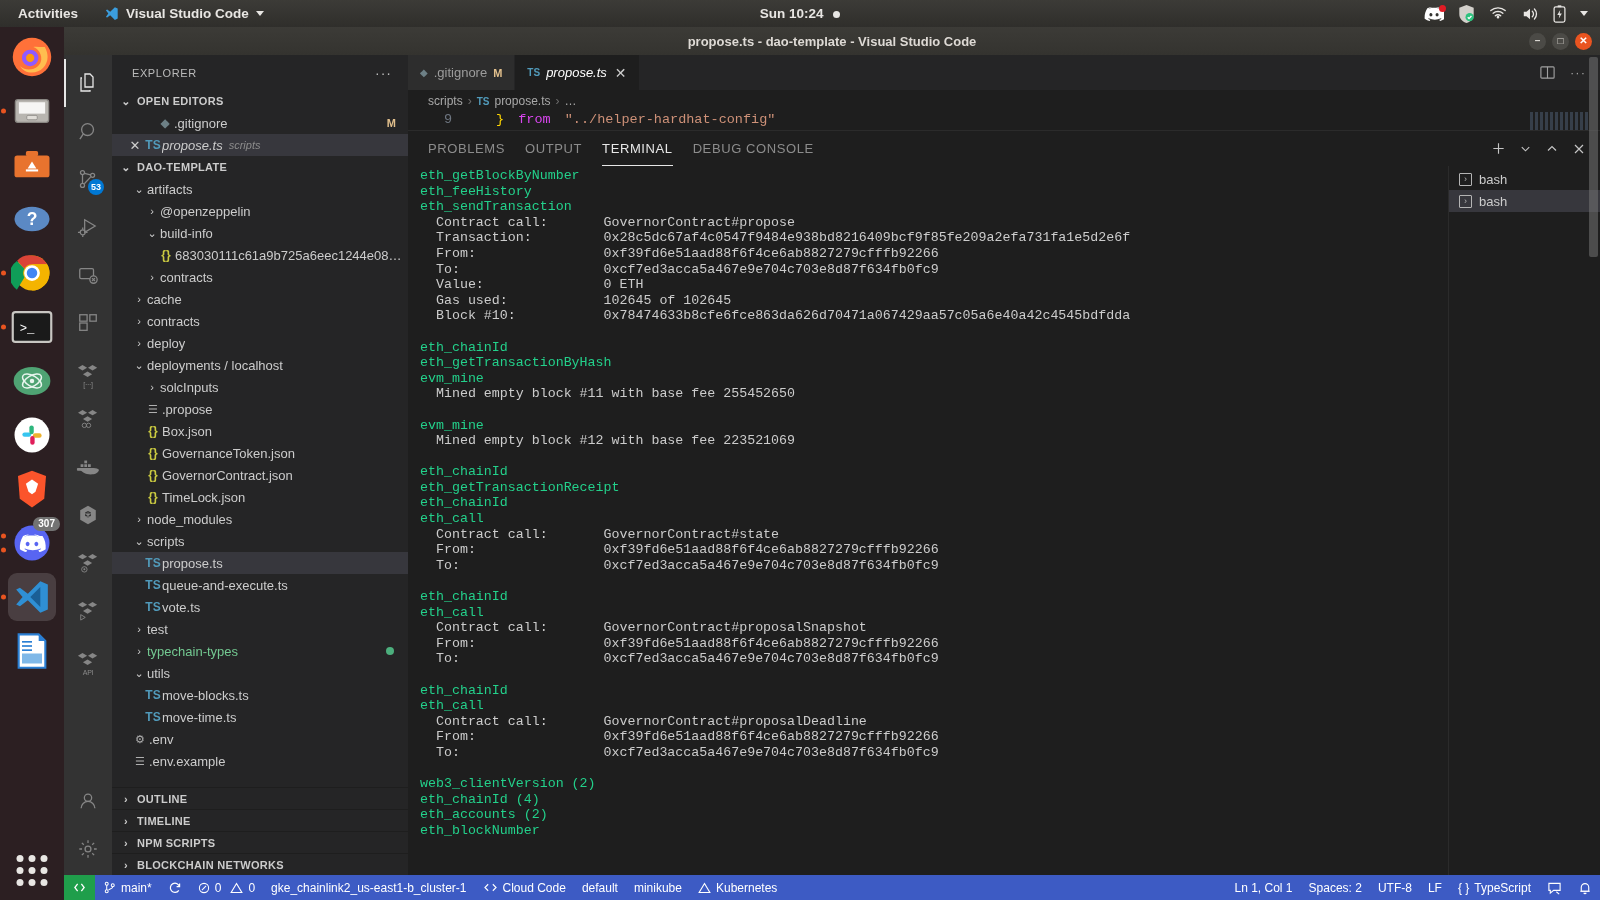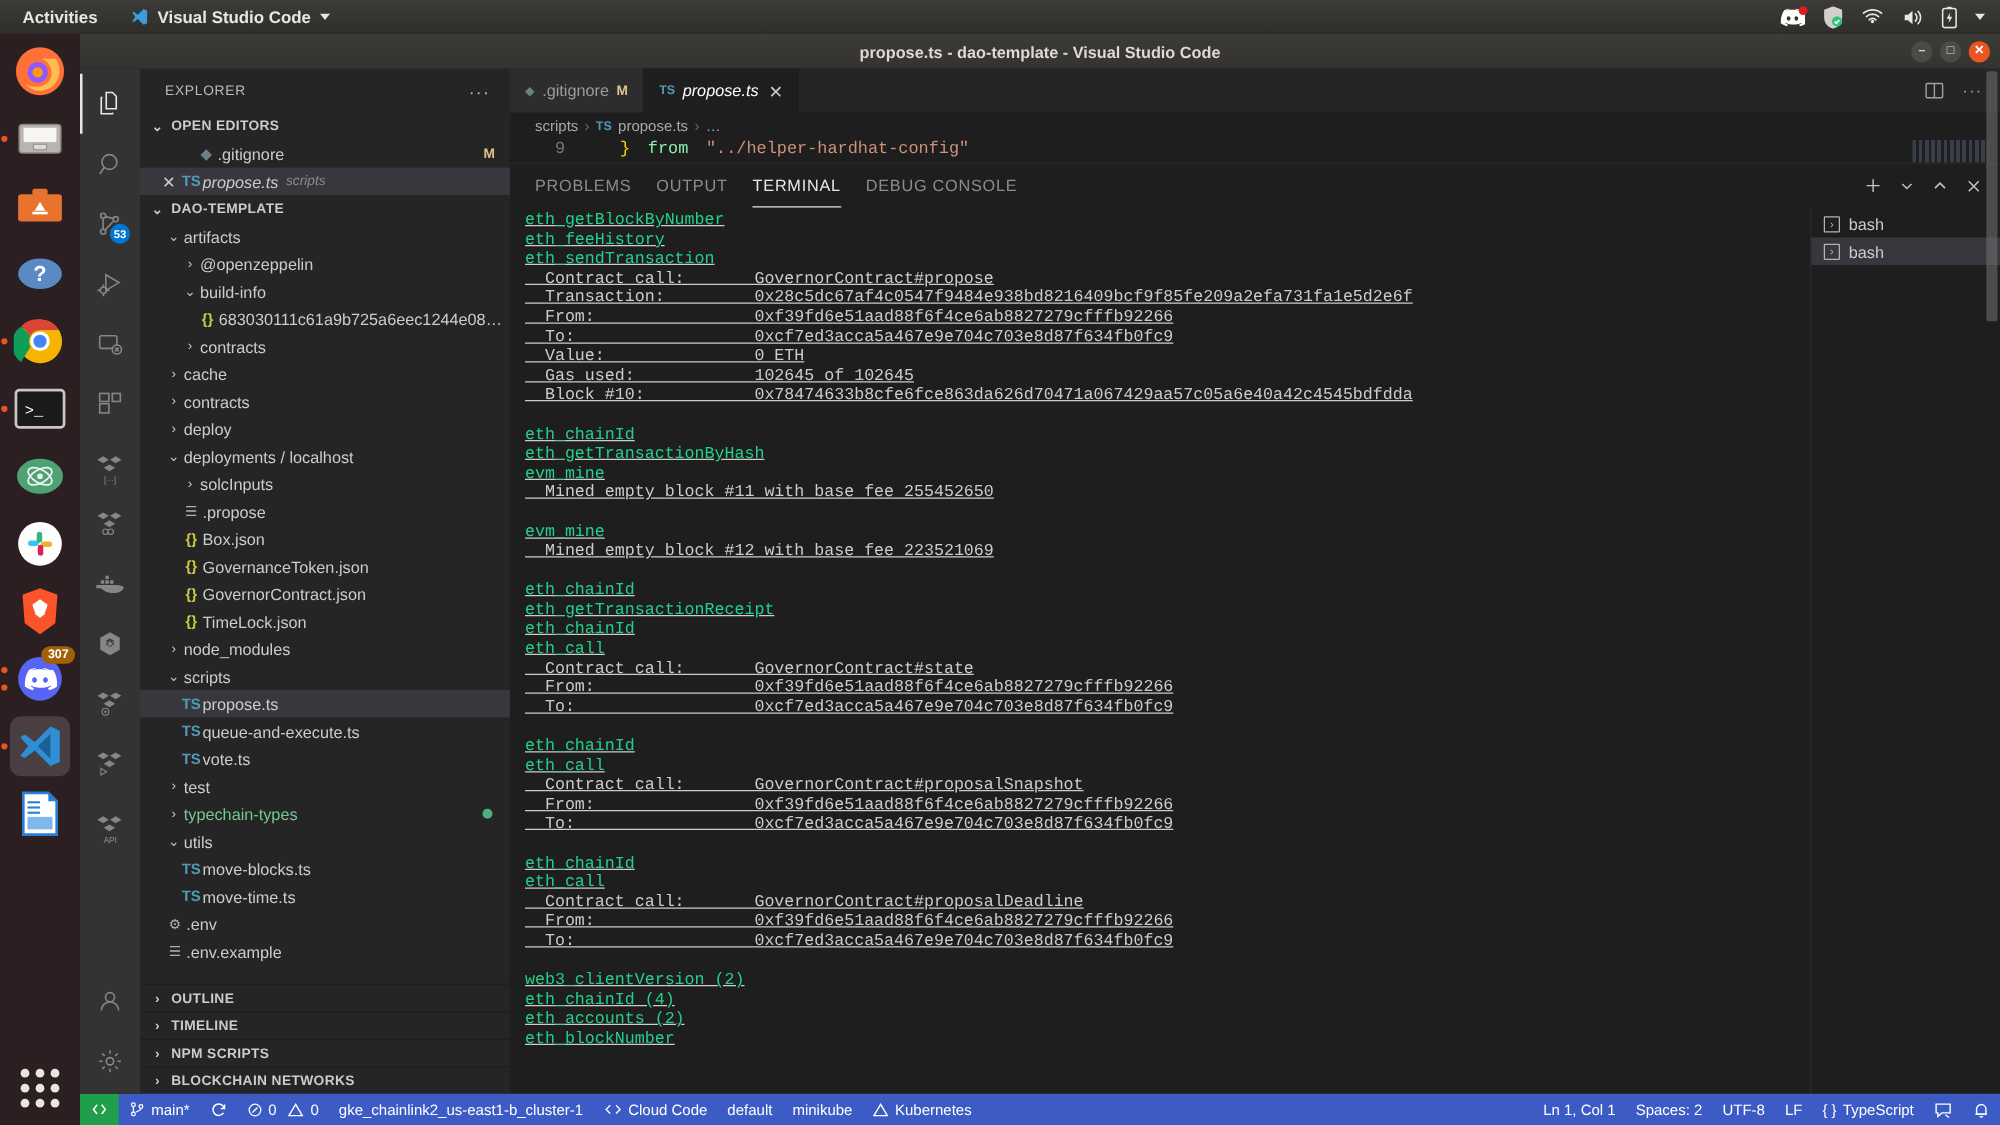--- a/index.html
+++ b/index.html
@@ -51,21 +51,21 @@
     font-size: 22px; color: #fff;
   }
   .dock-icon.active-bg { background: rgba(255,255,255,0.14); }
   .dock-icon .run-dot {
     position: absolute; left: -7px; top: 50%; transform: translateY(-50%);
     width: 5px; height: 5px; border-radius: 50%; background: #e95420;
   }
   .dock-icon .run-dot.d2 { top: 36%; }
   .dock-icon .run-dot.d3 { top: 64%; }
   .badge-count {
-    position: absolute; top: -2px; right: -4px; background: #a16207; color: #fff;
+    position: absolute; top: -2px; right: -4px; background: #737373; color: #fff;
     font-size: 10px; font-weight: bold; border-radius: 8px; padding: 1px 5px; line-height: 12px; text-align: center;
   }
   #dock .apps-grid {
     position: absolute; bottom: 14px; left: 50%; transform: translateX(-50%);
     display: grid; grid-template-columns: repeat(3, 7px); gap: 5px;
   }
   #dock .apps-grid i { width: 7px; height: 7px; border-radius: 50%; background: #e8e6e3; display: block; }
 
   
   #vscode {
@@ -161,40 +161,40 @@
     height: 18px; background: #1e1e1e; position: relative; flex: 0 0 auto; overflow: hidden;
     font-family: "Liberation Mono", monospace; font-size: 13.5px; white-space: nowrap;
   }
   #codepeek .lno { position: absolute; left: 36px; color: #6e7681; }
   #codepeek .ctext { position: absolute; left: 88px; }
   #codepeek .minimap {
     position: absolute; right: 10px; top: 0; width: 60px; height: 18px;
     background: repeating-linear-gradient(to right, #4b5a6e 0 3px, transparent 3px 5px);
     opacity: .55;
   }
-  .kw { color: #86efac; }
+  .kw { color: #d946ef; }
   .str { color: #ce9178; }
   .brc { color: #ffd700; }
 
   
   #panel { flex: 1; display: flex; flex-direction: column; min-height: 0; background: #1e1e1e; border-top: 1px solid #2b2b2b; }
   #panel-head { height: 35px; display: flex; align-items: center; flex: 0 0 auto; padding-left: 20px; }
   .ptab {
     font-size: 13px; letter-spacing: 0.6px; text-transform: uppercase; color: #8c8c8c;
     margin-right: 20px; height: 35px; display: flex; align-items: center; position: relative;
   }
   .ptab.active { color: #e7e7e7; }
   .ptab.active::after { content:""; position:absolute; left:0; right:0; bottom:0; height:1px; background:#e7e7e7; }
   #panel-head .ph-actions { margin-left: auto; display: flex; align-items: center; gap: 13px; padding-right: 14px; color: #c5c5c5; font-size: 14px; }
 
   #panel-body { flex: 1; display: flex; min-height: 0; }
   #terminal {
     flex: 1; min-width: 0; position: relative; overflow: hidden;
     font-family: "Liberation Mono", monospace; font-size: 13.3px; line-height: 15.6px;
-    color: #cccccc; padding: 2px 0 0 12px; white-space: pre; text-decoration: underline;
+    color: #cccccc; padding: 2px 0 0 12px; white-space: pre;
   }
   #terminal .t-green { color: #23d18b; }
   #terminal .t-blank { display: block; height: 15.6px; }
   #term-scroll {
     position: absolute; right: 2px; top: 30px; width: 9px; height: 200px;
     background: rgba(121,121,121,0.5); border-radius: 2px;
   }
   #termlist {
     width: 152px; background: #1e1e1e; border-left: 1px solid #2b2b2b; flex: 0 0 auto; padding-top: 2px;
   }
@@ -225,20 +225,24 @@
     </div>
     <div class="gb-item">
       <span>
         <svg width="15" height="15" viewBox="0 0 16 16">
             <path d="M11.6 1.2 6.6 6.1 3.4 3.7 2 4.4l2.6 3.6L2 11.6l1.4.7 3.2-2.4 5 4.9 3-1.4V2.6l-3-1.4z" fill="#3b9ddd"></path>
           </svg>
       </span>
       <span>Visual Studio Code</span>
       <span class="caret-down"></span>
     </div>
+  </div>
+  <div class="gb-center">
+    <span>Sun 10:24</span>
+    <span class="dot-rec"></span>
   </div>
   <div class="gb-right">
     <span style="position:relative;display:inline-block;">
       <svg width="20" height="16" viewBox="0 0 24 18">
           <path d="M20 2C18.4 1.2 16.7.7 15 .5l-.3.5c1.6.4 3 1 4.3 1.9-2.2-1-4.4-1.4-7-1.4s-4.8.4-7 1.4C6.3 2 7.7 1.4 9.3 1L9 .5C7.3.7 5.6 1.2 4 2 1.4 6 .5 10.3.8 14.6c1.9 1.4 4 2.3 6 2.9l.9-1.5c-1-.3-1.9-.8-2.7-1.4l.6-.4c2.4 1.1 4.9 1.6 7.4 1.6s5-.5 7.4-1.6l.6.4c-.8.6-1.7 1-2.7 1.4l.9 1.5c2-.6 4.1-1.5 6-2.9.4-5-1-9.2-3.2-12.6zM8.3 12c-1 0-1.8-.9-1.8-2.1S7.3 7.9 8.3 7.9s1.8.9 1.8 2.1S9.3 12 8.3 12zm7.4 0c-1 0-1.8-.9-1.8-2.1s.8-2.1 1.8-2.1 1.8.9 1.8 2.1-.8 2.1-1.8 2.1z" fill="#ffffff"></path>
         </svg>
       <i style="position:absolute;top:-1px;right:-2px;width:7px;height:7px;background:#e01b24;border-radius:50%;display:block;"></i>
     </span>
     <span>
       <svg width="17" height="18" viewBox="0 0 18 20">

